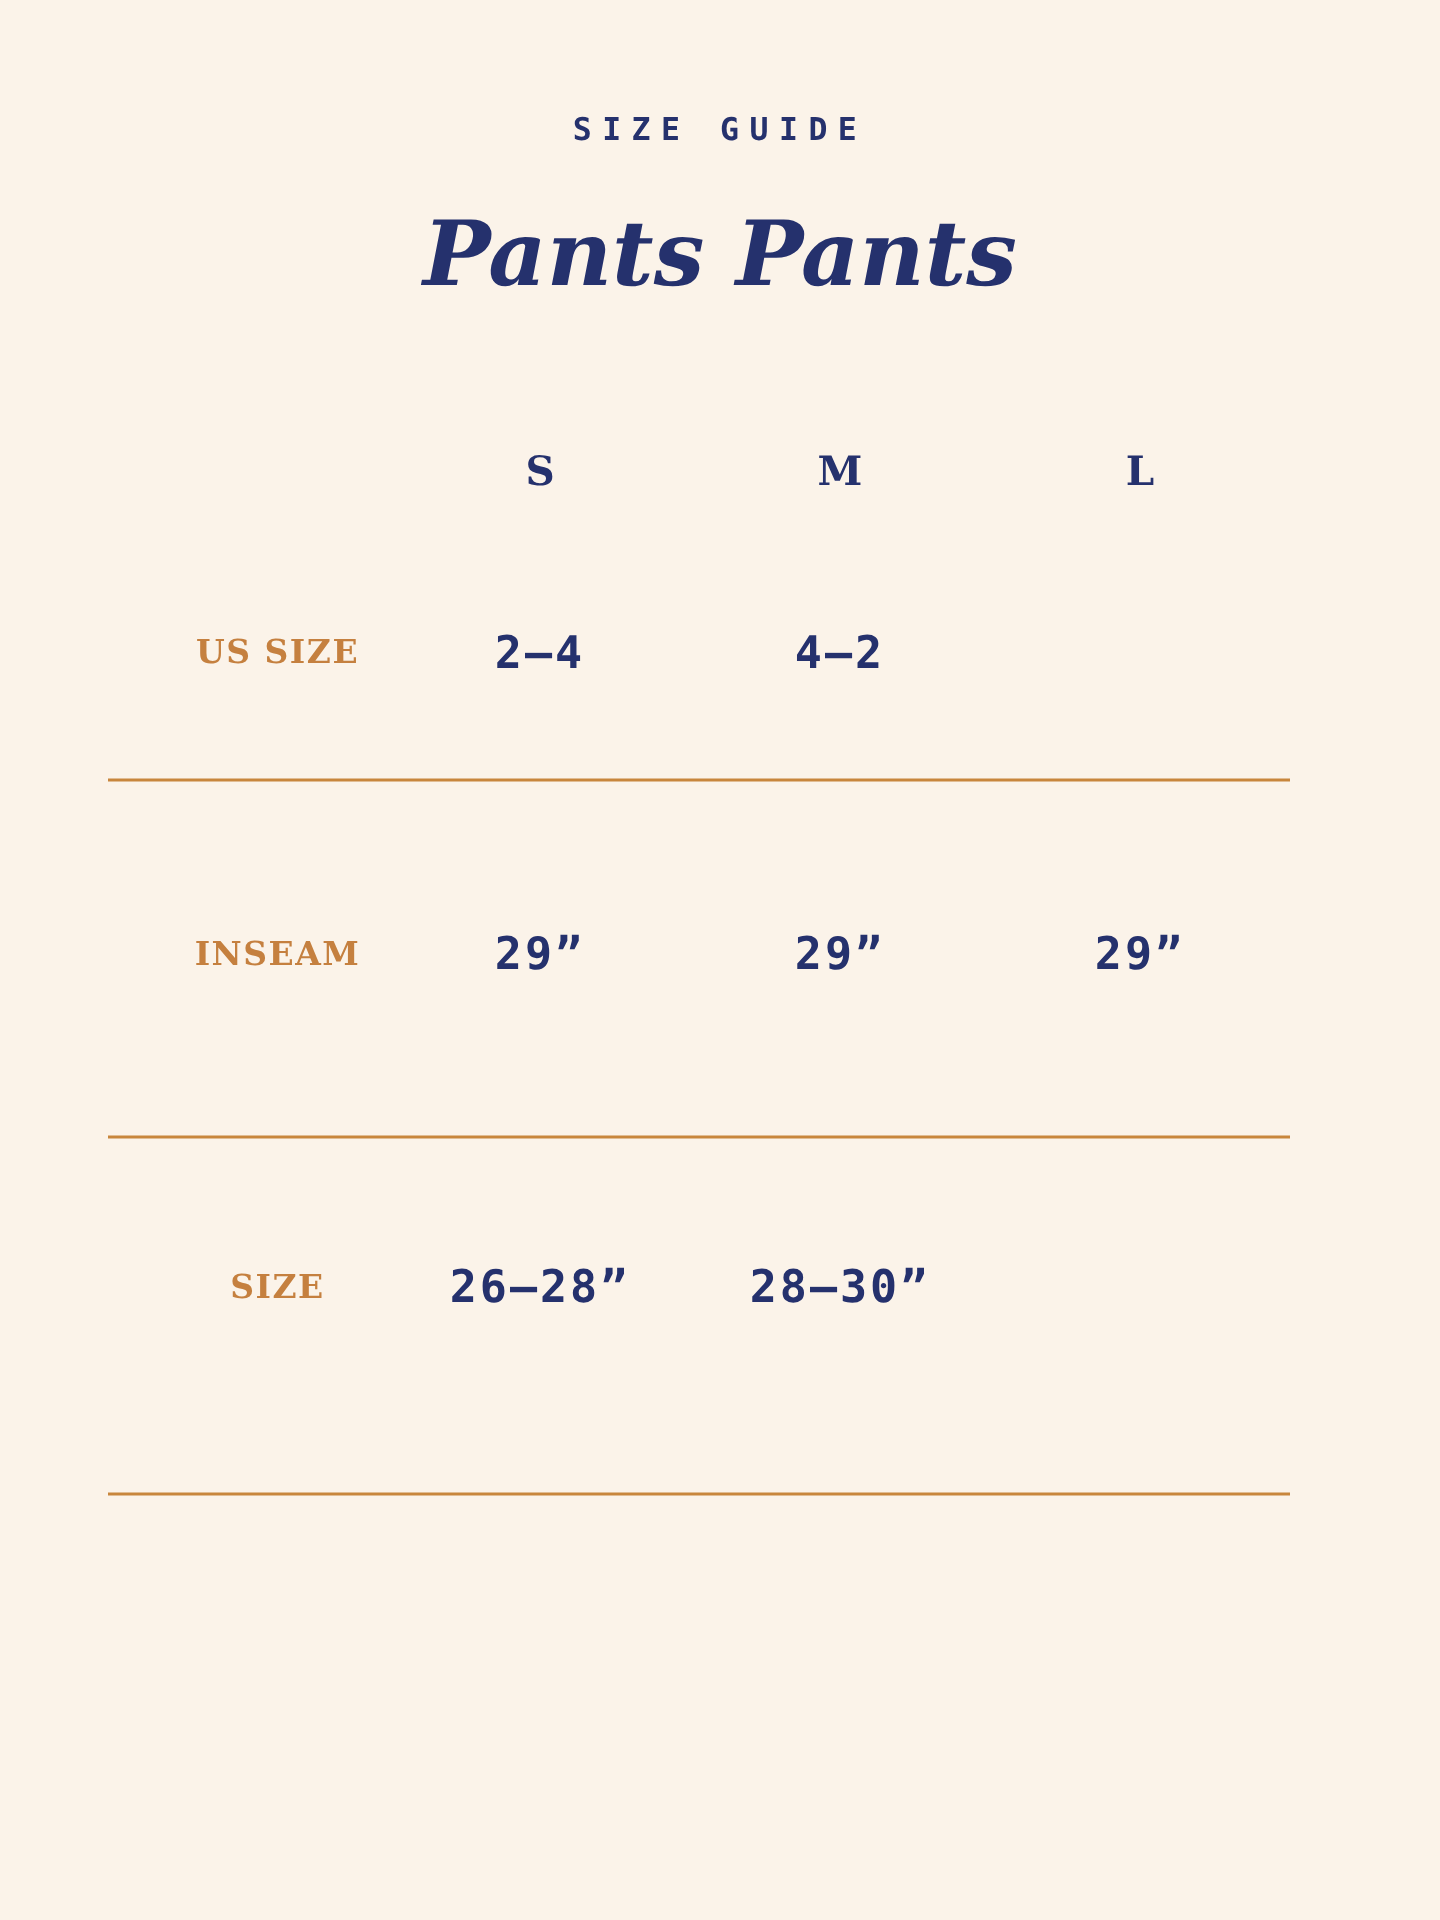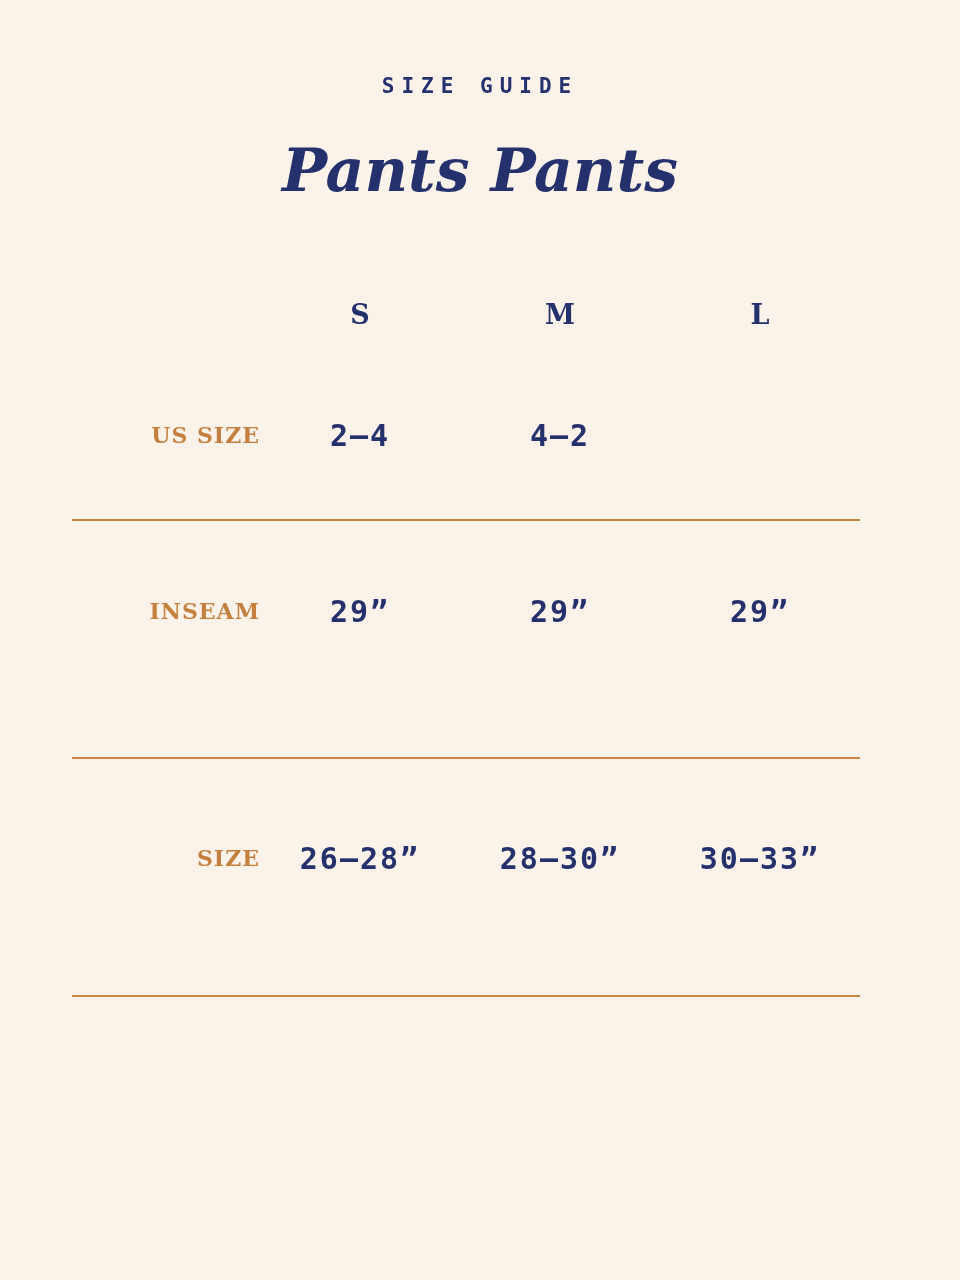--- a/index.html
+++ b/index.html
@@ -50,21 +50,21 @@
   .grid {
     position: absolute;
     left: 72px;
     width: 788px;
     display: grid;
     grid-template-columns: 188px 1fr 1fr 1fr;
     align-items: center;
   }
   .cell { text-align: center; }
   .cell.label-cell {
-    text-align: right;
+    text-align: center;
     padding-left: 38px;
     font-family: "DejaVu Serif", serif;
     font-weight: bold;
     font-size: 22px;
     letter-spacing: 1px;
     color: var(--orange);
   }
   .col-header {
     font-family: "DejaVu Serif", serif;
     font-weight: bold;
@@ -83,21 +83,21 @@
     position: absolute;
     left: 72px;
     width: 788px;
     height: 2px;
     background: var(--divider);
     border: none;
   }
   .header-row { top: 296px; height: 36px; }
   .row-ussize { top: 416px; height: 38px; }
   .div-1 { top: 519px; }
-  .row-inseam { top: 592px; height: 38px; }
+  .row-inseam { top: 617px; height: 38px; }
   .div-2 { top: 757px; }
   .row-waist { top: 839px; height: 38px; }
   .div-3 { top: 995px; }
   .row-hip { top: 1086px; height: 40px; }
 </style>
 </head>
 <body>
 
 <div class="page">
 
@@ -126,19 +126,18 @@
     <div class="cell value-cell">29”</div>
     <div class="cell value-cell">29”</div>
   </div>
 
   <hr class="divider div-2">
 
   <div class="grid row-waist">
     <div class="cell label-cell">SIZE</div>
     <div class="cell value-cell">26–28”</div>
     <div class="cell value-cell">28–30”</div>
-    <div class="cell value-cell">30–33”</div>
   </div>
 
   <hr class="divider div-3">
 
 
 </div>
 
 </body></html>

